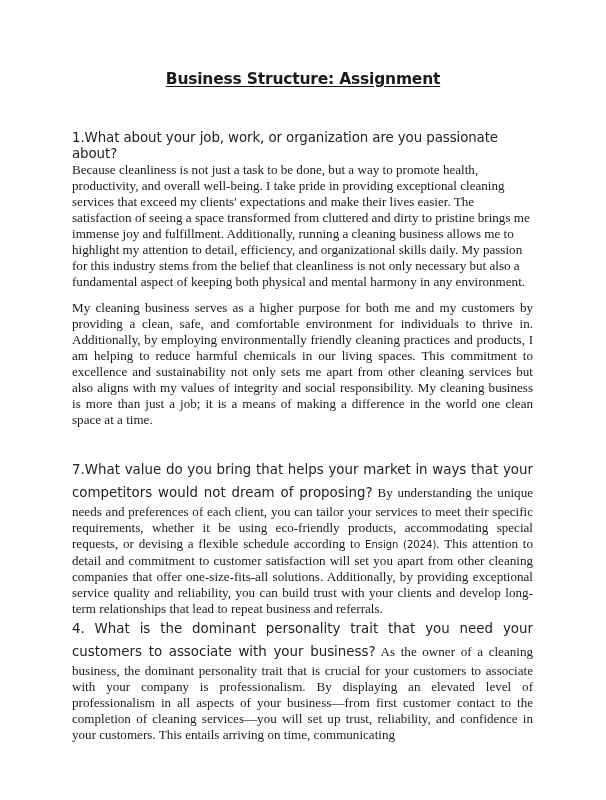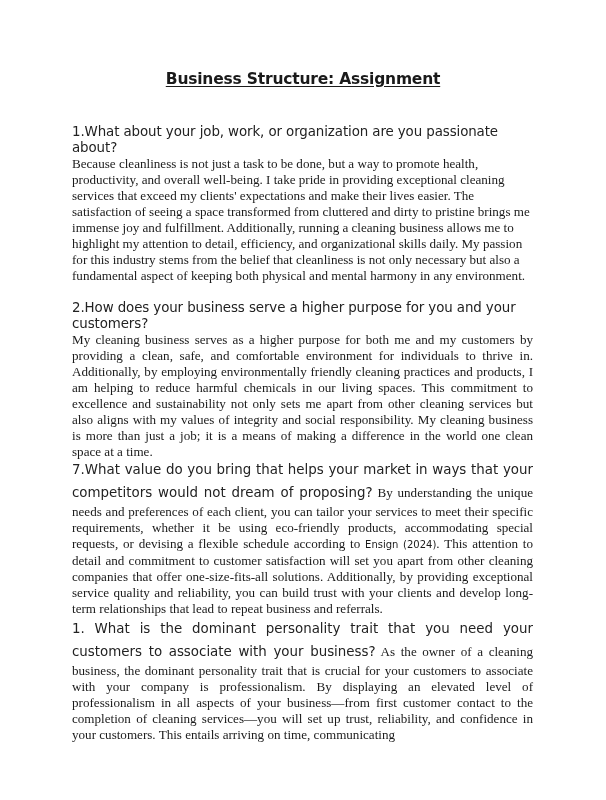--- a/index.html
+++ b/index.html
@@ -14,48 +14,47 @@
   .q {
     font-family: "DejaVu Sans", sans-serif; font-size: 13.4px; line-height: 16px;
     color: #222; letter-spacing: -0.1px;
   }
   .body {
     font-family: "Liberation Serif", serif; font-size: 13.1px; line-height: 16px; color: #1a1a1a;
   }
   .justify { text-align: justify; }
   .inline-q { font-family: "DejaVu Sans", sans-serif; font-size: 13.4px; color: #222; }
   .inline-sans { font-family: "DejaVu Sans", sans-serif; font-size: 10px; }
-  #s1 { top: 124px; }
+  #s1 { top: 130px; }
   #s2 { top: 300px; }
   #s3 { top: 458px; }
   #s4 { top: 617px; }
   #s1 .body { text-align: left; }
 </style>
 </head>
 <body>
 
 <div class="page">
   <div class="title">Business Structure: Assignment</div>
 
   <div class="section" id="s1">
     <div class="q">1.What about your job, work, or organization are you passionate about?</div>
     <div class="body">Because cleanliness is not just a task to be done, but a way to promote health, productivity, and overall well-being. I take pride in providing exceptional cleaning services that exceed my clients' expectations and make their lives easier. The satisfaction of seeing a space transformed from cluttered and dirty to pristine brings me immense joy and fulfillment. Additionally, running a cleaning business allows me to highlight my attention to detail, efficiency, and organizational skills daily. My passion for this industry stems from the belief that cleanliness is not only necessary but also a fundamental aspect of keeping both physical and mental harmony in any environment.</div>
   </div>
 
   <div class="section" id="s2">
-    <div class="q">2.How does your business serve a higher purpose for you and your customers?</div>
     <div class="body justify">My cleaning business serves as a higher purpose for both me and my customers by providing a clean, safe, and comfortable environment for individuals to thrive in. Additionally, by employing environmentally friendly cleaning practices and products, I am helping to reduce harmful chemicals in our living spaces. This commitment to excellence and sustainability not only sets me apart from other cleaning services but also aligns with my values of integrity and social responsibility. My cleaning business is more than just a job; it is a means of making a difference in the world one clean space at a time.</div>
   </div>
 
   <div class="section" id="s3">
     <div class="body justify" style="line-height:16px;">
       <span class="inline-q" style="line-height:23px;">7.What value do you bring that helps your market in ways that your competitors would not dream of proposing?</span>
       <span>By understanding the unique needs and preferences of each client, you can tailor your services to meet their specific requirements, whether it be using eco-friendly products, accommodating special requests, or devising a flexible schedule according to </span><span class="inline-sans">Ensign (2024)</span><span>. This attention to detail and commitment to customer satisfaction will set you apart from other cleaning companies that offer one-size-fits-all solutions. Additionally, by providing exceptional service quality and reliability, you can build trust with your clients and develop long-term relationships that lead to repeat business and referrals.</span>
     </div>
   </div>
 
   <div class="section" id="s4">
     <div class="body justify" style="line-height:16px;">
-      <span class="inline-q" style="line-height:23px;">1. What is the dominant personality trait that you need your customers to associate with your business?</span>
+      <span class="inline-q" style="line-height:23px;">4. What is the dominant personality trait that you need your customers to associate with your business?</span>
       <span>As the owner of a cleaning business, the dominant personality trait that is crucial for your customers to associate with your company is professionalism. By displaying an elevated level of professionalism in all aspects of your business—from first customer contact to the completion of cleaning services—you will set up trust, reliability, and confidence in your customers. This entails arriving on time, communicating</span>
     </div>
   </div>
 </div>
 
 </body></html>

